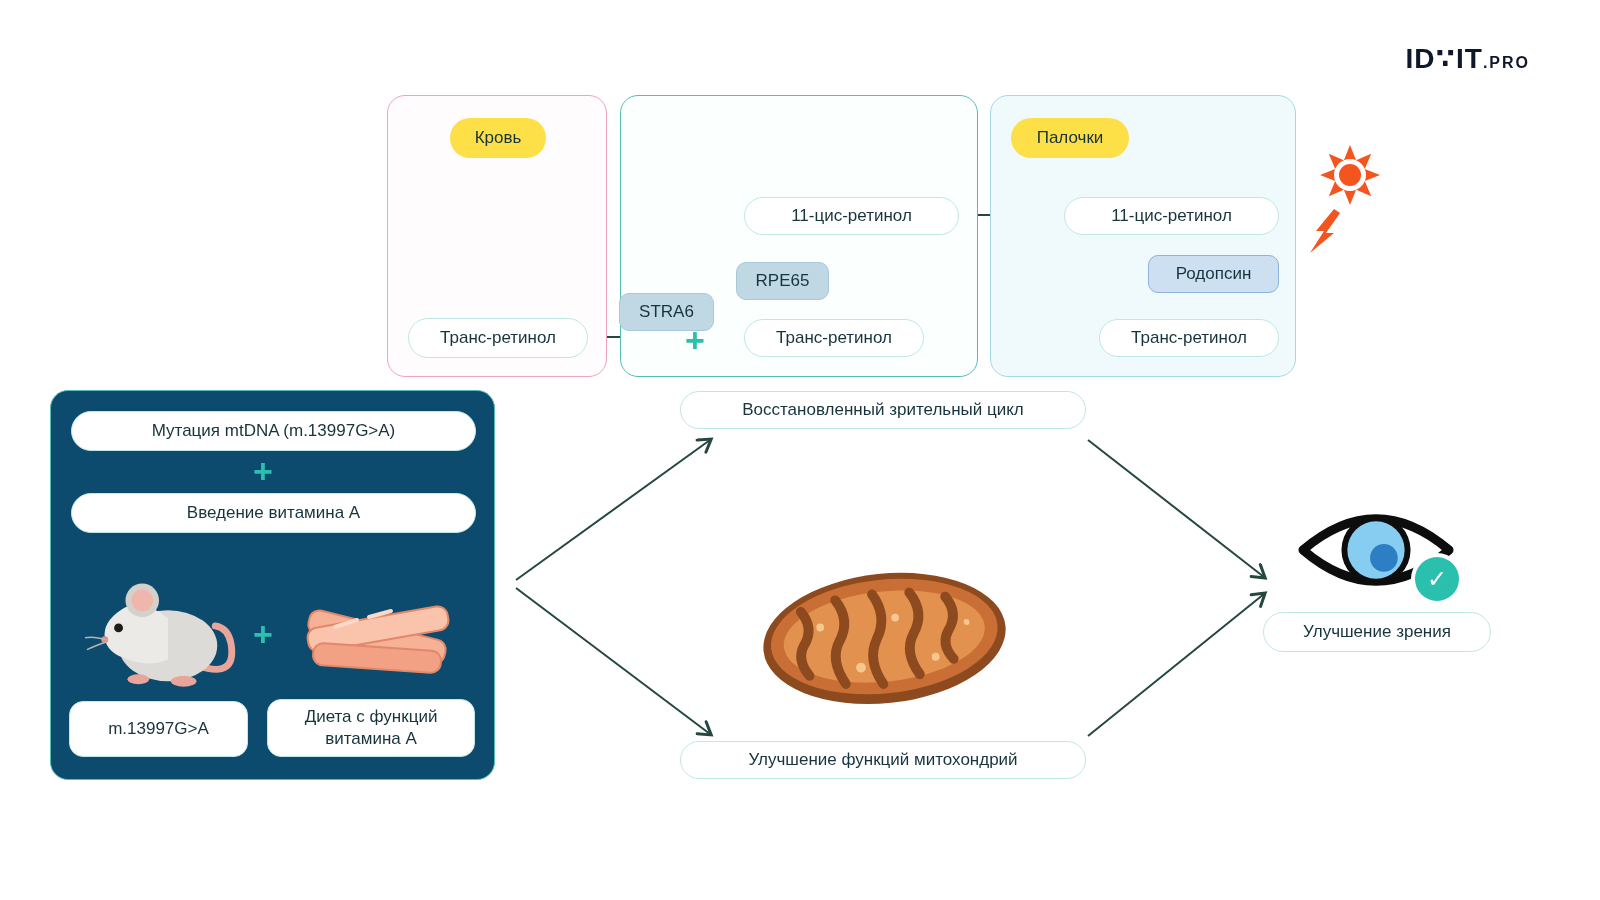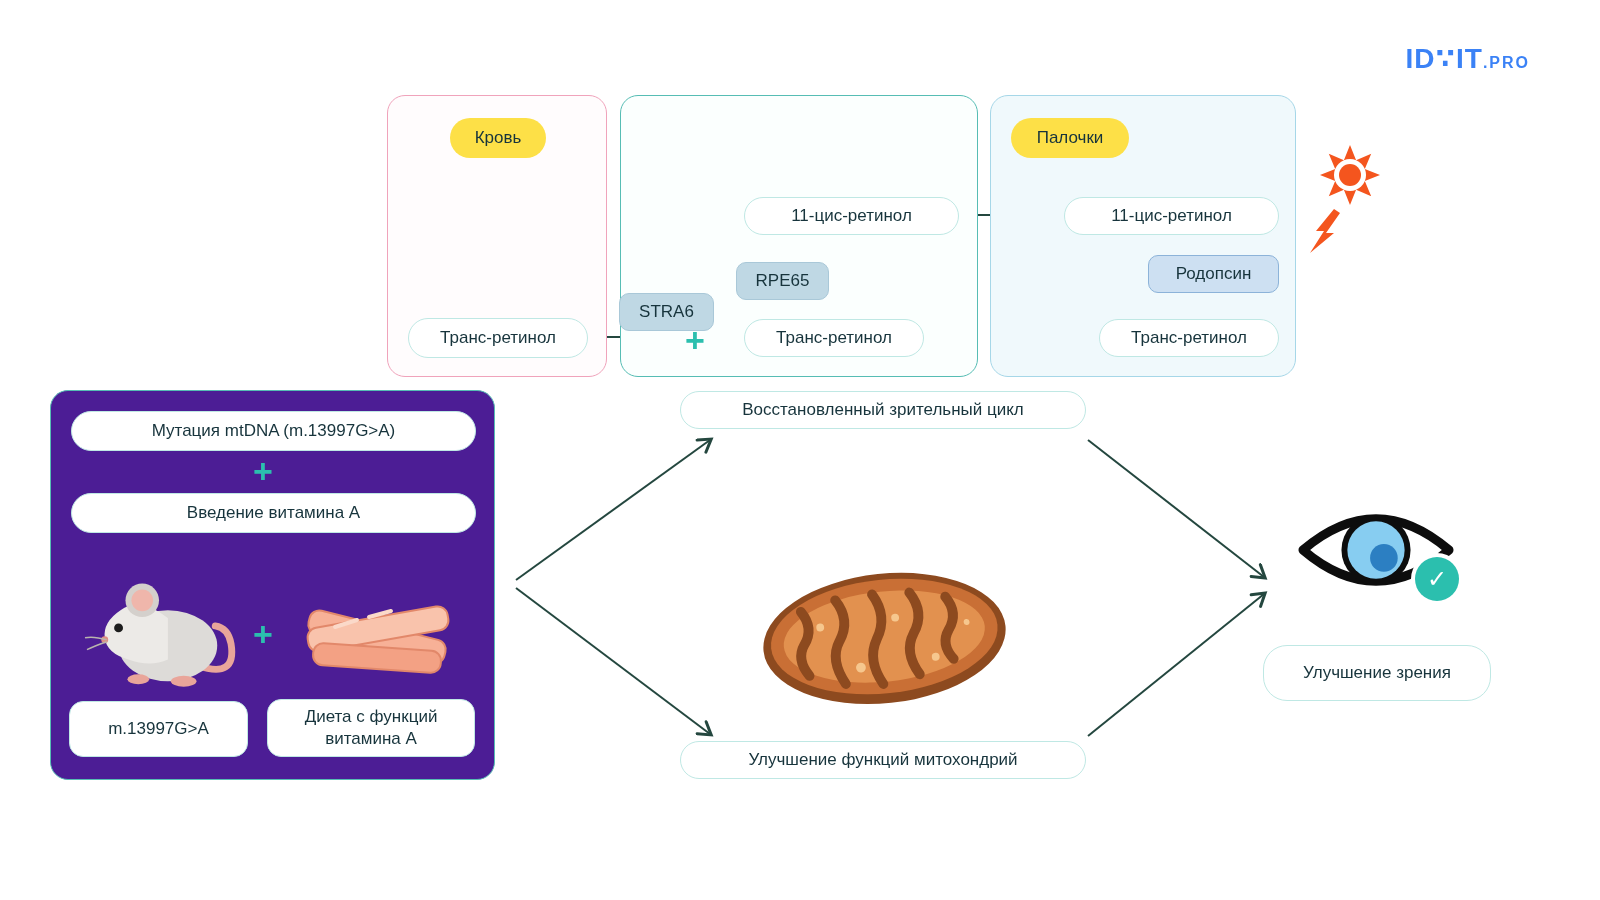--- a/index.html
+++ b/index.html
@@ -3,28 +3,28 @@
 <meta charset="utf-8">
 <style>
   * { margin:0; padding:0; box-sizing:border-box; }
   html,body { background:#ffffff; }
   body { font-family:"Liberation Sans","DejaVu Sans",sans-serif; color:#17343c; }
   .canvas { position:relative; width:1600px; height:900px; background:#ffffff; overflow:hidden; }
 
   .arrows { position:absolute; left:0; top:0; width:1600px; height:900px; }
 
   .logo { position:absolute; left:1360px; top:42px; width:170px; text-align:right;
-          color:#3b82f6; font-weight:800; font-size:28px; letter-spacing:1px; white-space:nowrap; }
+          color:#0f172a; font-weight:800; font-size:28px; letter-spacing:1px; white-space:nowrap; }
   .logo .logo-suffix { font-size:16px; letter-spacing:2px; font-weight:700; }
 
   .box { position:absolute; border-radius:18px; }
   .box-blood { border:1.5px solid #f0a3bb; background:#fffcfd; }
   .box-rpe   { border:1.5px solid #56bdb4; background:#fbfffe; }
   .box-rods  { border:1.5px solid #a6d7e8; background:#f0f9fc; }
-  .box-exp   { border:1.5px solid #56bdb4; background:#4c1d95; }
+  .box-exp   { border:1.5px solid #56bdb4; background:#0c4a6e; }
 
   .pill { position:absolute; display:flex; align-items:center; justify-content:center;
           text-align:center; font-size:17px; line-height:1.3; color:#17343c;
           background:#ffffff; border:1.5px solid #bfe8e4; border-radius:24px; padding:2px 10px; }
   .pill.mint  { background:#fde047; border:none; }
   .pill.r16   { border-radius:16px; }
   .pill.r14   { border-radius:14px; }
   .pill.steel { background:#bfd8e4; border:1px solid #a9c8d8; border-radius:10px; }
   .pill.rhod  { background:#cde0f2; border:1.5px solid #8cb3d9; border-radius:10px; }
   .pre { white-space:pre-line; }
@@ -148,15 +148,15 @@
   </svg>
 
   <svg class="illus" style="left:1297px;top:497px;width:158px;height:106px;" viewBox="0 0 160 106">
     <path d="M6 53 Q80 -10 154 53 Q80 116 6 53 Z" fill="#ffffff" stroke="#0d0d0d" stroke-width="9" stroke-linejoin="round"></path>
     <circle cx="80" cy="53" r="35" fill="#0d0d0d"></circle>
     <circle cx="80" cy="53" r="29" fill="#87cdf1"></circle>
     <circle cx="88" cy="61" r="14" fill="#2c7fc2"></circle>
   </svg>
   <div class="check-badge">✓</div>
 
-  <div class="pill" style="left:1263px;top:645px;width:228px;height:56px;">Улучшение зрения</div>
+  <div class="pill" style="left:1263px;top:612px;width:228px;height:40px;">Улучшение зрения</div>
 
 </div>
 
 </body></html>

